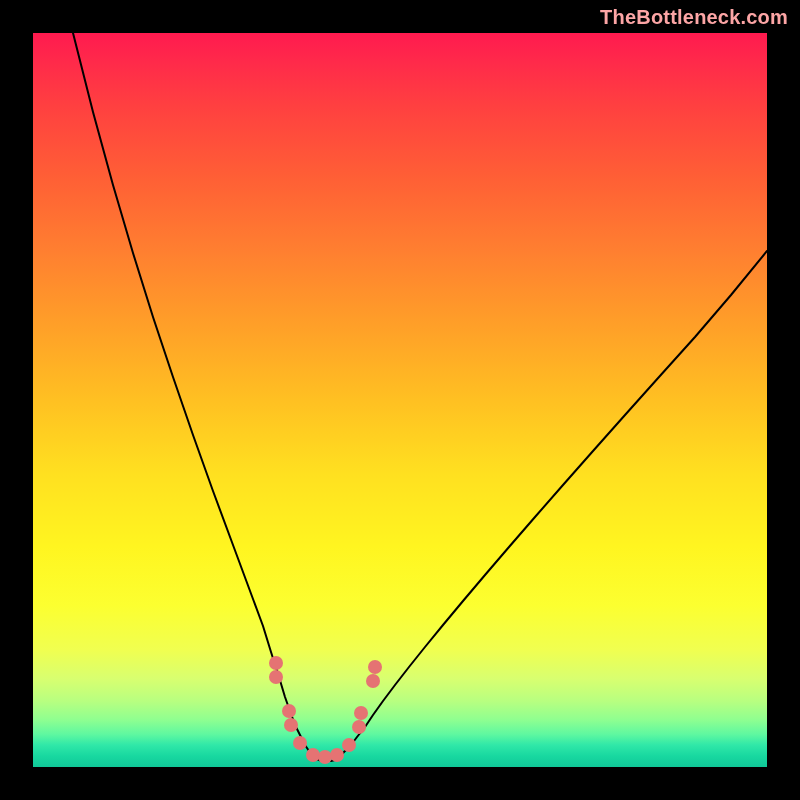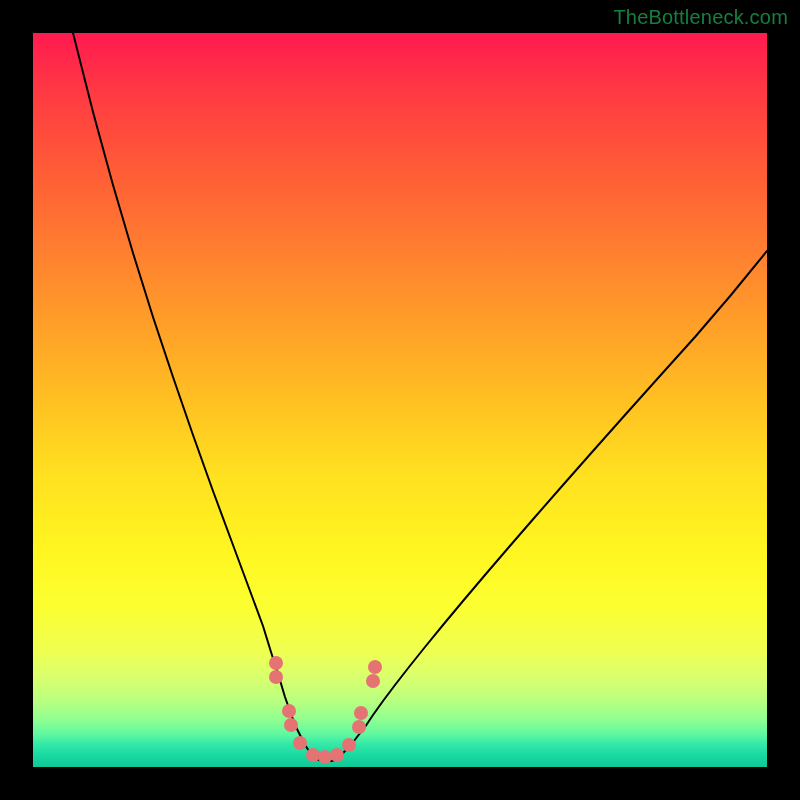--- a/index.html
+++ b/index.html
@@ -52,23 +52,23 @@
       #60f8a0 95.5%,
       #30e8a8 97%,
       #18d8a0 98.5%,
       #10c898 100%
     );
   }
   .watermark {
     position: absolute;
     top: 6px;
     right: 12px;
-    color: #15803d;
+    color: #fca5a5;
     font-size: 20px;
-    font-weight: 400;
+    font-weight: 700;
     letter-spacing: 0.2px;
     margin-left: 14px;
   }
   svg.curves {
     position: absolute;
     left: 0;
     top: 0;
     width: 100%;
     height: 100%;
     overflow: visible;

